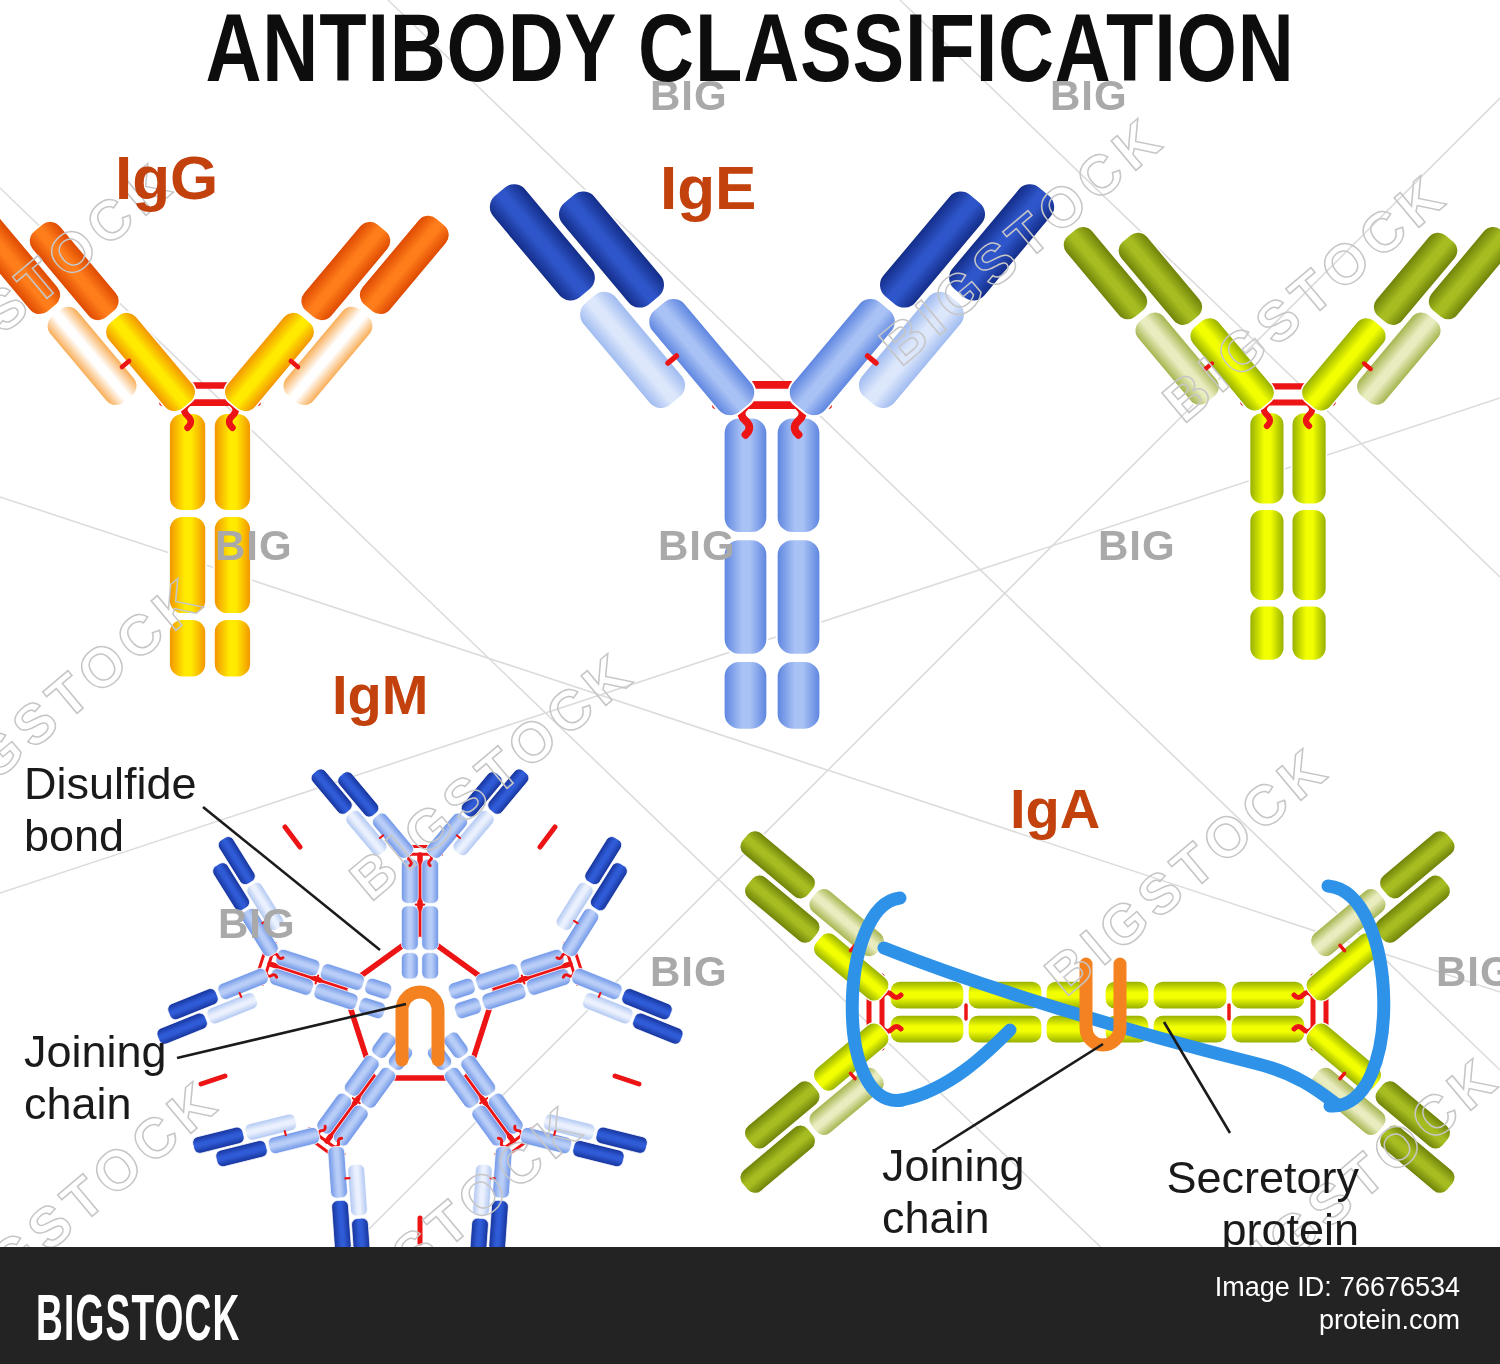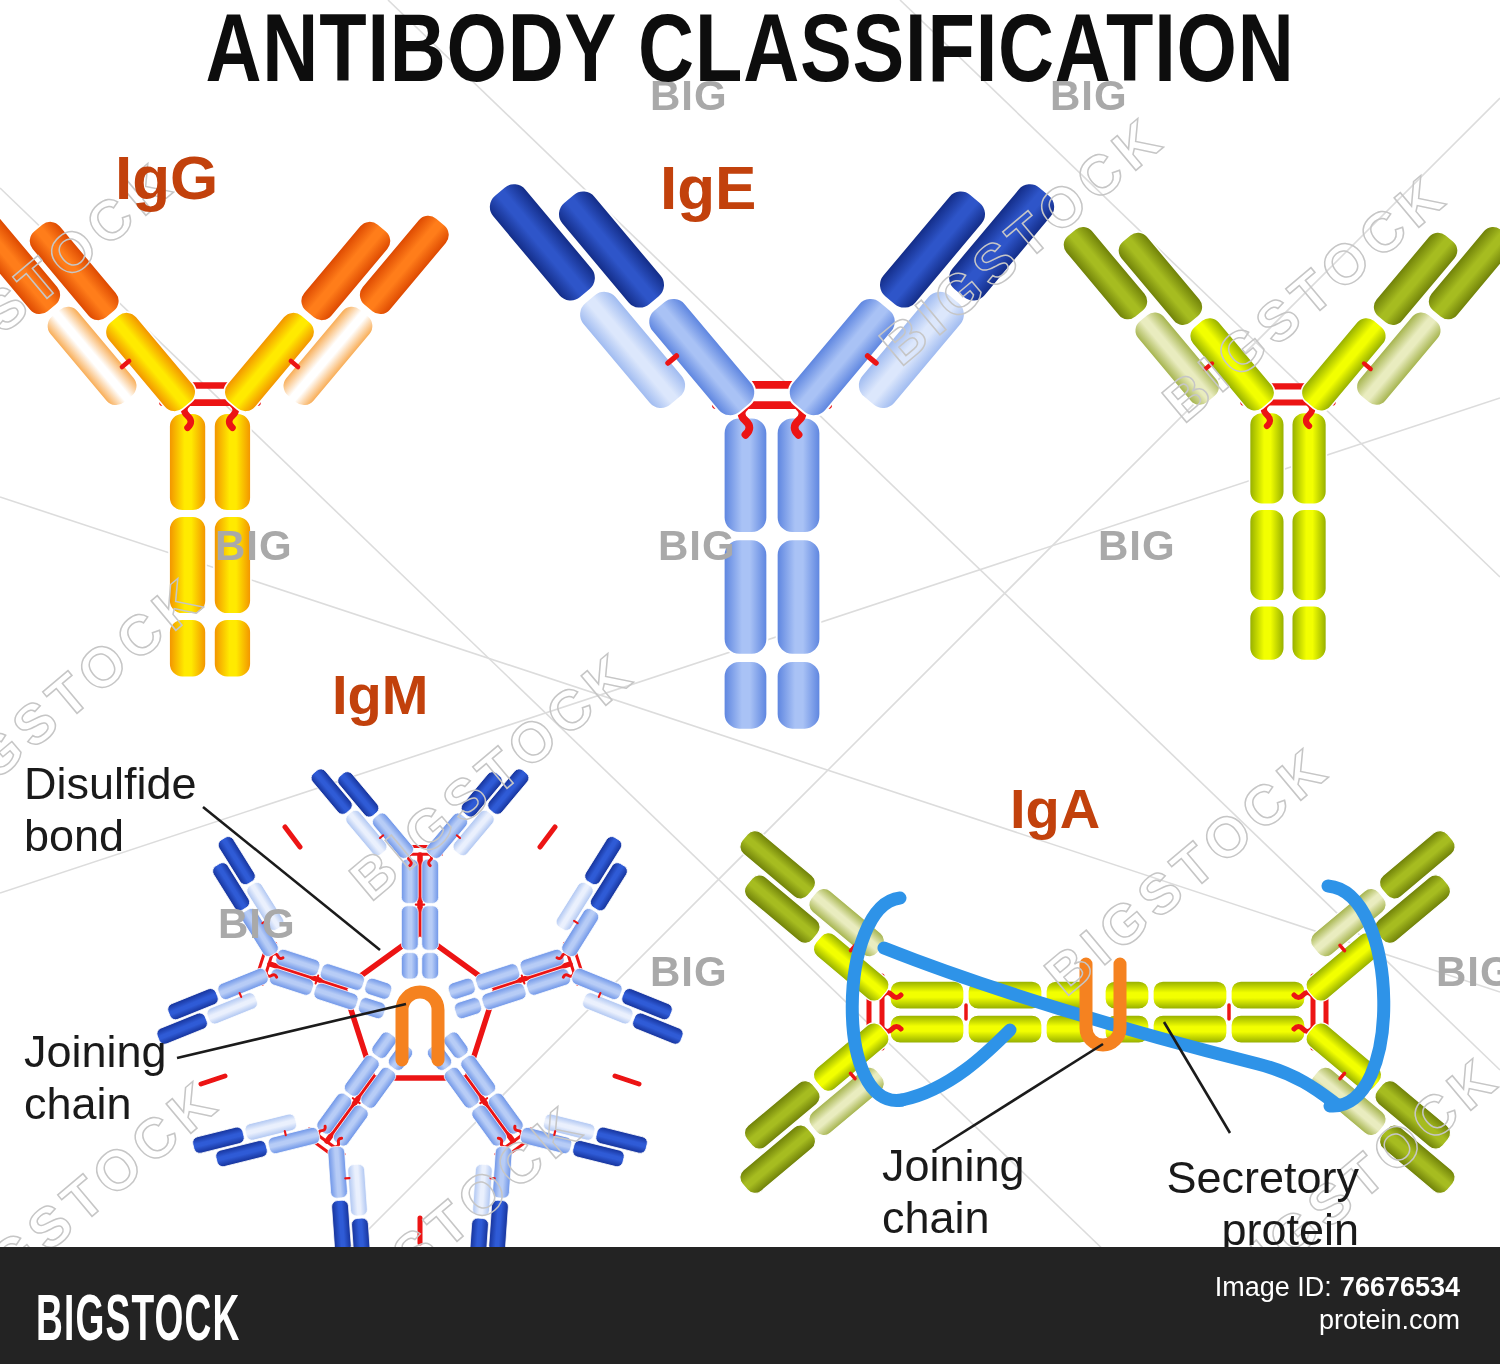--- a/index.html
+++ b/index.html
@@ -26,21 +26,21 @@
   .ab-label{position:absolute;width:170px;font-weight:700;font-size:62px;
             color:#c2410c;}
   .ab-label.small{font-size:56px;}
   .anno{position:absolute;font-size:45px;line-height:1.15;color:#1a1a1a;}
   #footer{position:absolute;left:0;top:1247px;width:1500px;height:117px;
           background:var(--footer-bg,#232323);}
   #footer-logo{position:absolute;left:36px;top:34px;color:#fff;font-size:64px;font-weight:700;
                letter-spacing:2px;transform:scaleX(0.58);transform-origin:0 50%;white-space:nowrap;}
   #footer-right{position:absolute;right:40px;top:24px;text-align:right;color:#fff;
                 font-size:27px;line-height:33px;font-weight:400;}
-  #footer-right b{font-weight:700;}
+  #footer-right b{font-weight:400;}
   #footer-right .sp{margin-right:8px;margin-top:36px;}
 </style>
 </head>
 <body>
 
 <div id="stage">
 
   <svg id="art" width="1500" height="1364" viewBox="0 0 1500 1364">
     <defs>
       <g id="ab-proto">

